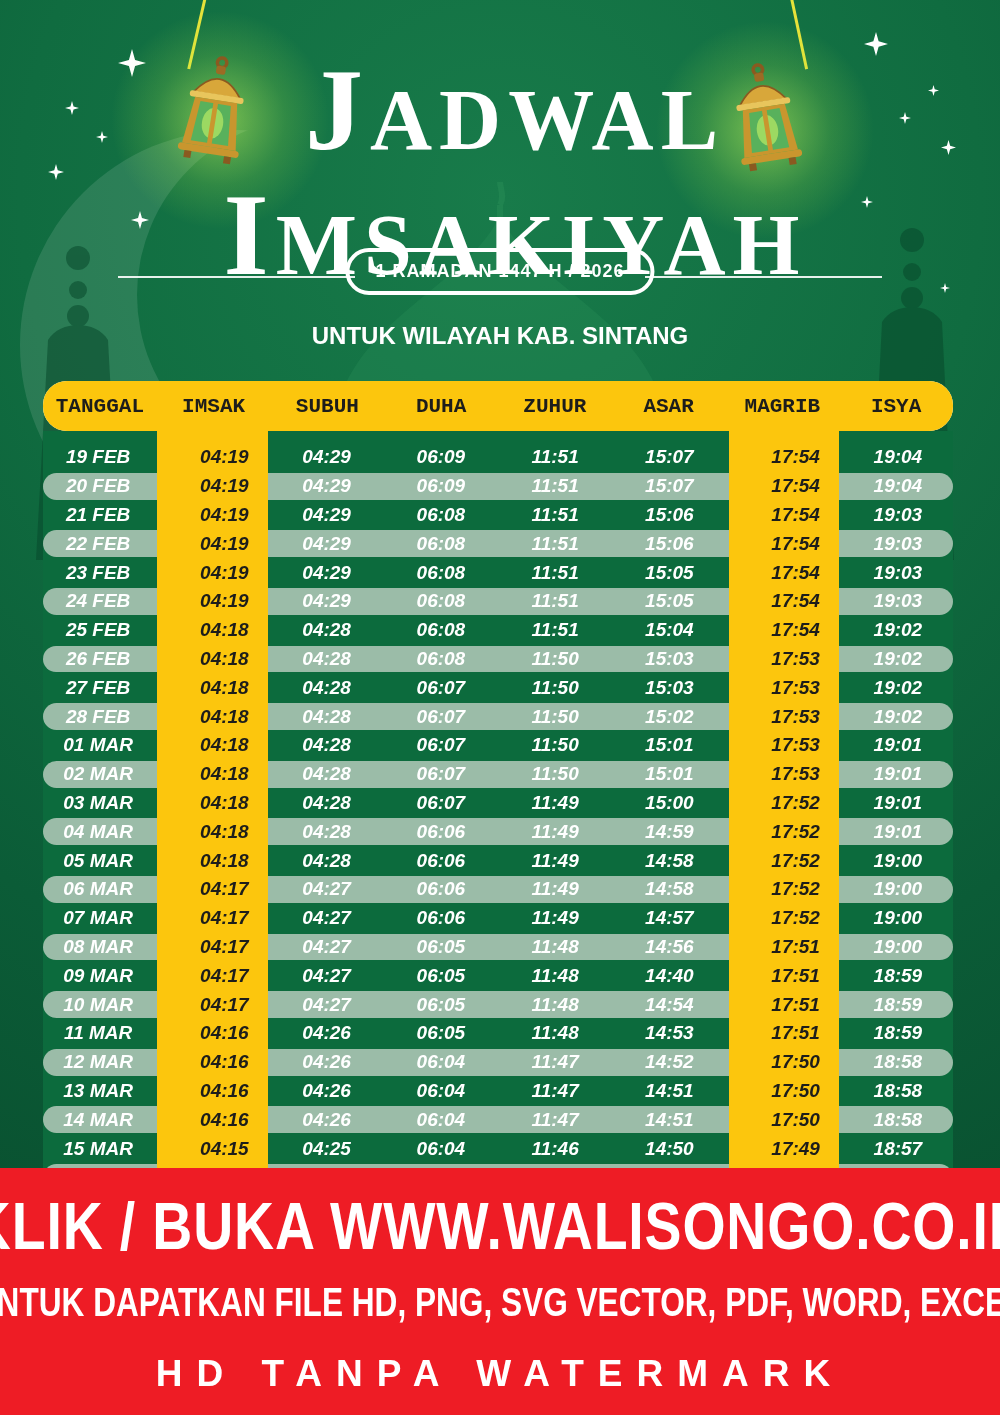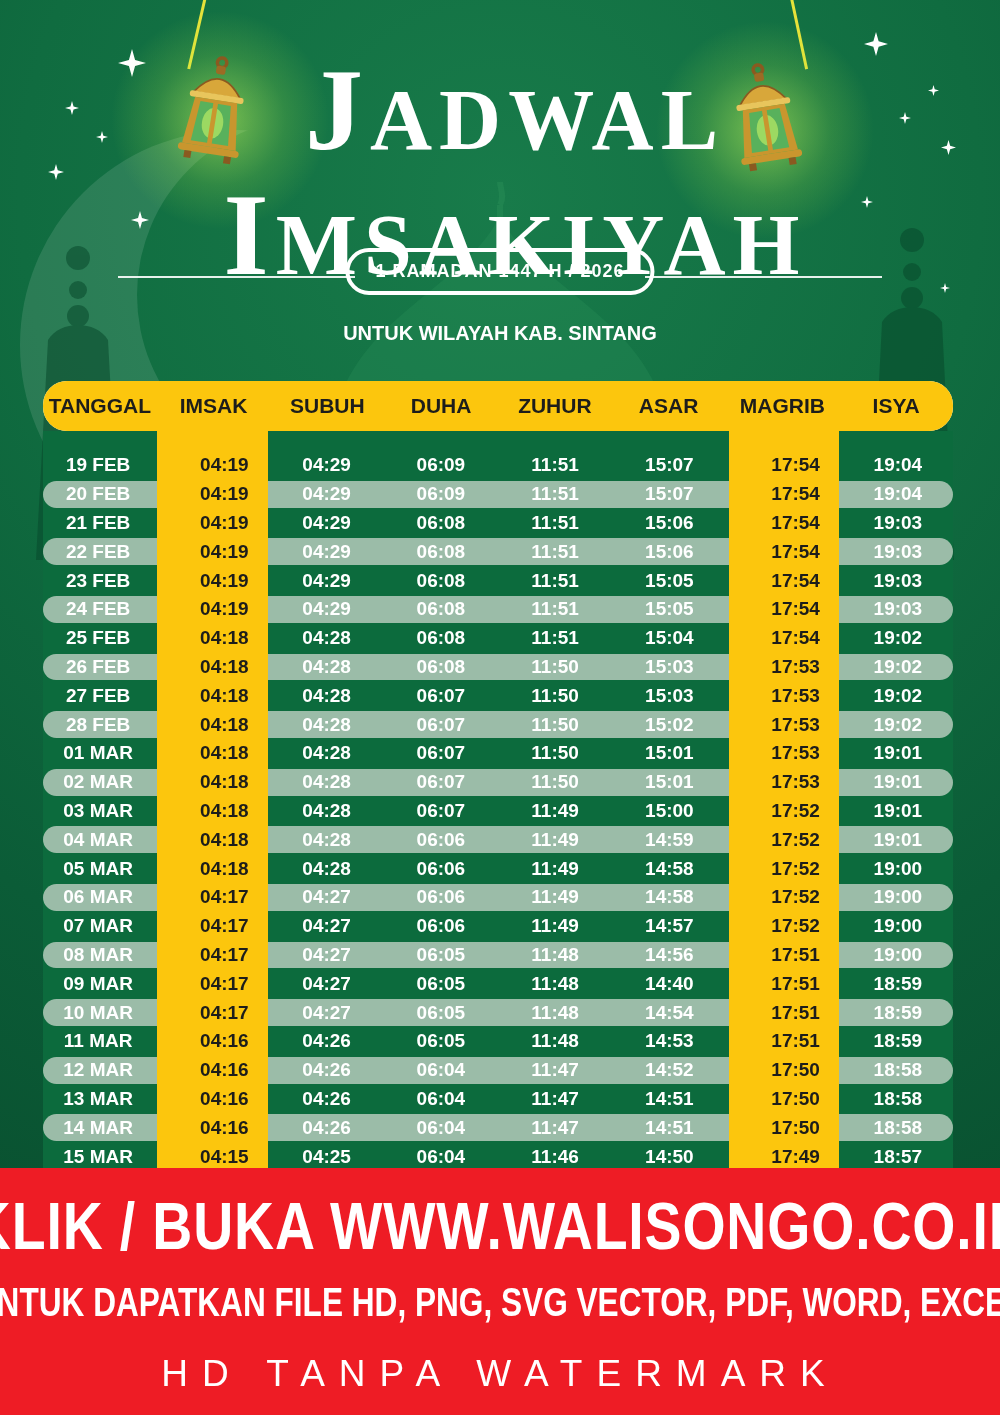--- a/index.html
+++ b/index.html
@@ -23,43 +23,43 @@
   .title-line::first-letter{font-size:116px;}
   .title-line+.title-line{margin-top:9px;}
   .badge-row{position:absolute;left:0;top:248px;width:100%;height:58px;}
   .divider-line{position:absolute;top:28px;height:2px;background:rgba(255,255,255,.9);}
   .divider-line.left{left:118px;width:237px;}
   .divider-line.right{right:118px;width:237px;}
   .badge{position:absolute;left:50%;top:0;transform:translateX(-50%);
     border:4px solid #fff;border-radius:32px;padding:9px 26px;
     font-weight:bold;font-size:18px;color:#fff;letter-spacing:1px;white-space:nowrap;}
   .subtitle{position:absolute;left:0;top:322px;width:100%;text-align:center;
-    font-weight:bold;font-size:20px;color:#fff;letter-spacing:0px;}
+    font-weight:bold;font-size:24px;color:#fff;letter-spacing:0px;}
   
   .imsakiyah-table{position:absolute;left:43px;top:381px;width:910px;height:789px;}
   .t-header{position:relative;z-index:2;display:grid;grid-template-columns:repeat(8,1fr);
-    height:50px;background:#fff;border-radius:24px;overflow:hidden;}
+    height:50px;background:#fff;border-radius:24px;overflow:hidden;font-family:Liberation Mono, monospace;}
   .h-cell{background:#FCC60D;display:flex;align-items:center;justify-content:center;
     font-weight:bold;font-size:21px;color:#1d1d1b;}
-  .t-body{position:relative;height:739px;padding-top:20px;box-sizing:border-box;
-    background:#0C6B3D;overflow:hidden;}
+  .t-body{position:relative;height:739px;padding-top:12px;box-sizing:border-box;
+    background:#0C6B3D;overflow:hidden;font-style:italic;}
   .t-row{position:relative;height:28.8px;display:grid;grid-template-columns:repeat(8,1fr);
     column-gap:4px;align-items:center;}
   .stripe{position:absolute;left:0;right:0;top:1px;bottom:1px;background:#9BBCA8;border-radius:14px;}
   .cell{position:relative;z-index:2;text-align:center;font-weight:bold;font-size:19px;color:#fff;}
   .cell.on-yellow{color:#1d1d1b;margin-left:24px;}
   .col-overlay{position:absolute;top:0;bottom:0;width:110.25px;background:#FCC60D;z-index:1;}
   .overlay-imsak{left:114.25px;}
   .overlay-magrib{left:685.5px;}
   
   .footer{position:absolute;left:0;top:1168px;width:1000px;height:247px;background:#EE1C25;
     display:flex;flex-direction:column;align-items:center;justify-content:center;z-index:5;color:#fff;}
   .f1{font-weight:bold;font-size:66px;white-space:nowrap;transform:scaleX(0.84);letter-spacing:1px;}
   .f2{font-weight:bold;font-size:40px;white-space:nowrap;transform:scaleX(0.79);margin-top:16px;}
-  .f3{font-weight:normal;font-size:37px;white-space:nowrap;letter-spacing:14px;margin-top:28px;}
+  .f3{font-weight:bold;font-size:37px;white-space:nowrap;letter-spacing:14px;margin-top:28px;}
 </style>
 </head>
 <body>
 
 <div class="poster">
 
   <svg class="decor-svg" width="1000" height="1415" viewBox="0 0 1000 1415">
     <defs>
       <mask id="crescentMask">
         <rect x="0" y="0" width="1000" height="1415" fill="#fff"></rect>

